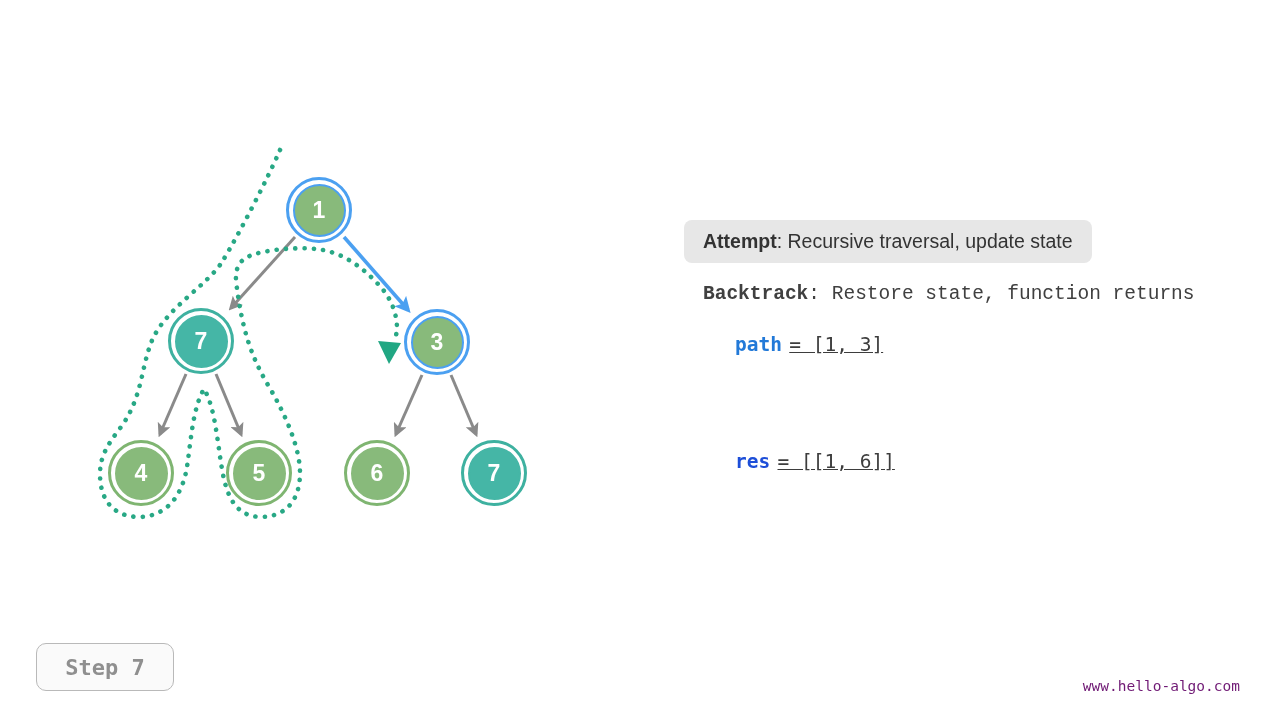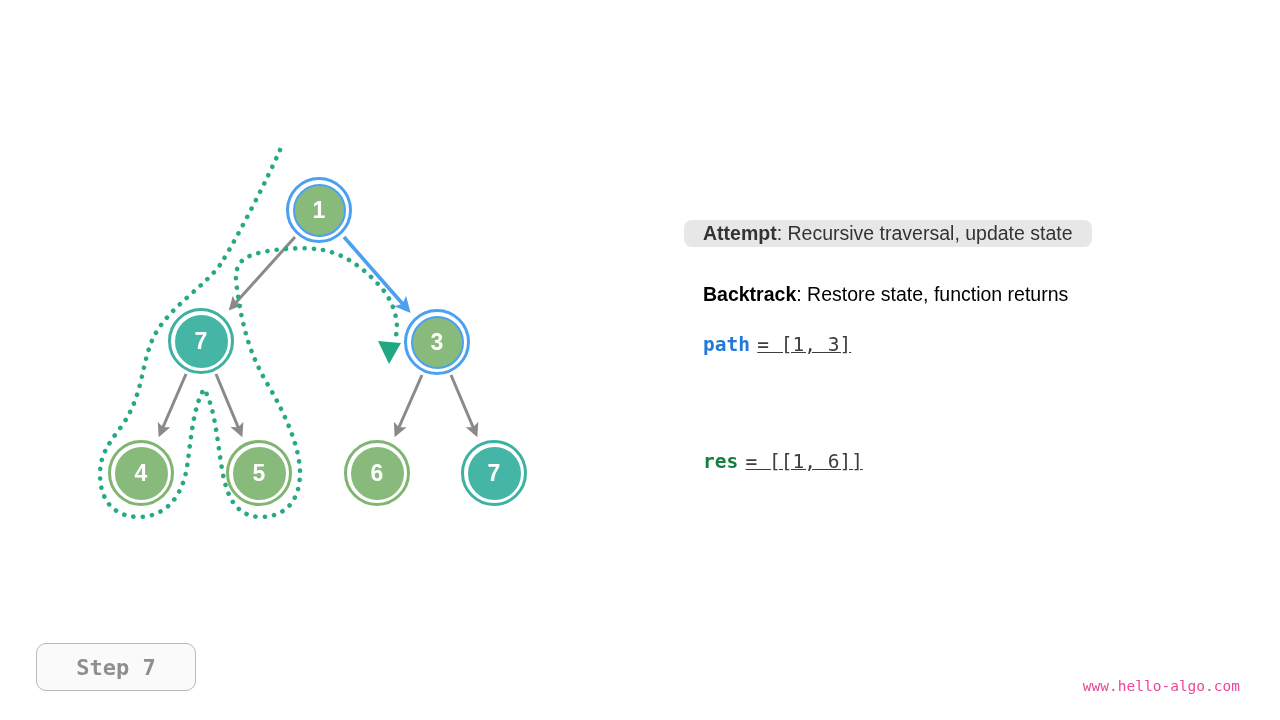--- a/index.html
+++ b/index.html
@@ -24,42 +24,42 @@
   .n1{left:286px;top:177px;}
   .n7a{left:168px;top:308px;}
   .n3{left:404px;top:309px;}
   .n4{left:108px;top:440px;}
   .n5{left:226px;top:440px;}
   .n6{left:344px;top:440px;}
   .n7b{left:461px;top:440px;}
 
   
   .attempt-box{position:absolute;left:684px;top:220px;background:#e7e7e7;border-radius:8px;
-        padding:2px 19px;font-size:19.5px;color:#333333;white-space:nowrap;}
-  .plain-line{position:absolute;left:703px;font-size:19.5px;color:#000000;white-space:nowrap;}
+        padding:10px 19px;font-size:19.5px;color:#333333;white-space:nowrap;}
+  .plain-line{position:absolute;left:703px;font-size:19.5px;color:#404040;white-space:nowrap;font-family:Liberation Mono, monospace;}
   .backtrack{top:283px;}
   .bold{font-weight:bold;}
   .code-line{position:absolute;left:703px;font-family:"DejaVu Sans Mono",monospace;
         font-size:19.5px;color:#3d3d3d;white-space:nowrap;}
   .path-line{top:333px;}
   .res-line{top:450px;}
-  .code-var{font-weight:bold;}
+  .code-var{font-weight:bold;margin-left:32px;}
   .path-line .code-var{color:#2279D8;}
-  .res-line .code-var{color:#15803d;text-align:center;}
+  .res-line .code-var{color:#1d4ed8;text-align:center;}
   .code-val{margin-left:0.62ch;text-decoration:underline;}
 
   
-  .step-badge{position:absolute;left:36px;top:643px;width:160px;height:48px;box-sizing:border-box;
+  .step-badge{position:absolute;left:36px;top:643px;width:138px;height:48px;box-sizing:border-box;
         background:#fafafa;border:1.5px solid #b9b9b9;border-radius:10px;
         display:flex;align-items:center;justify-content:center;
         font-family:"DejaVu Sans Mono",monospace;font-size:22px;font-weight:bold;color:#8f8f8f;}
 
   
   .watermark{position:absolute;right:40px;top:678px;font-family:"DejaVu Sans Mono",monospace;
-        font-size:14.5px;color:#ec4899;}
+        font-size:14.5px;color:#701a75;}
 </style>
 </head>
 <body>
 
 <div class="stage">
 
   <svg class="diagram" viewBox="0 0 1280 720">
     <defs>
       <marker id="ah-gray" viewBox="0 0 10 10" refX="7.5" refY="5" markerWidth="4.6" markerHeight="4.6" orient="auto-start-reverse">
         <path d="M0,0 L10,5 L0,10 L2.2,5 z" fill="#8A8A8A"></path>

